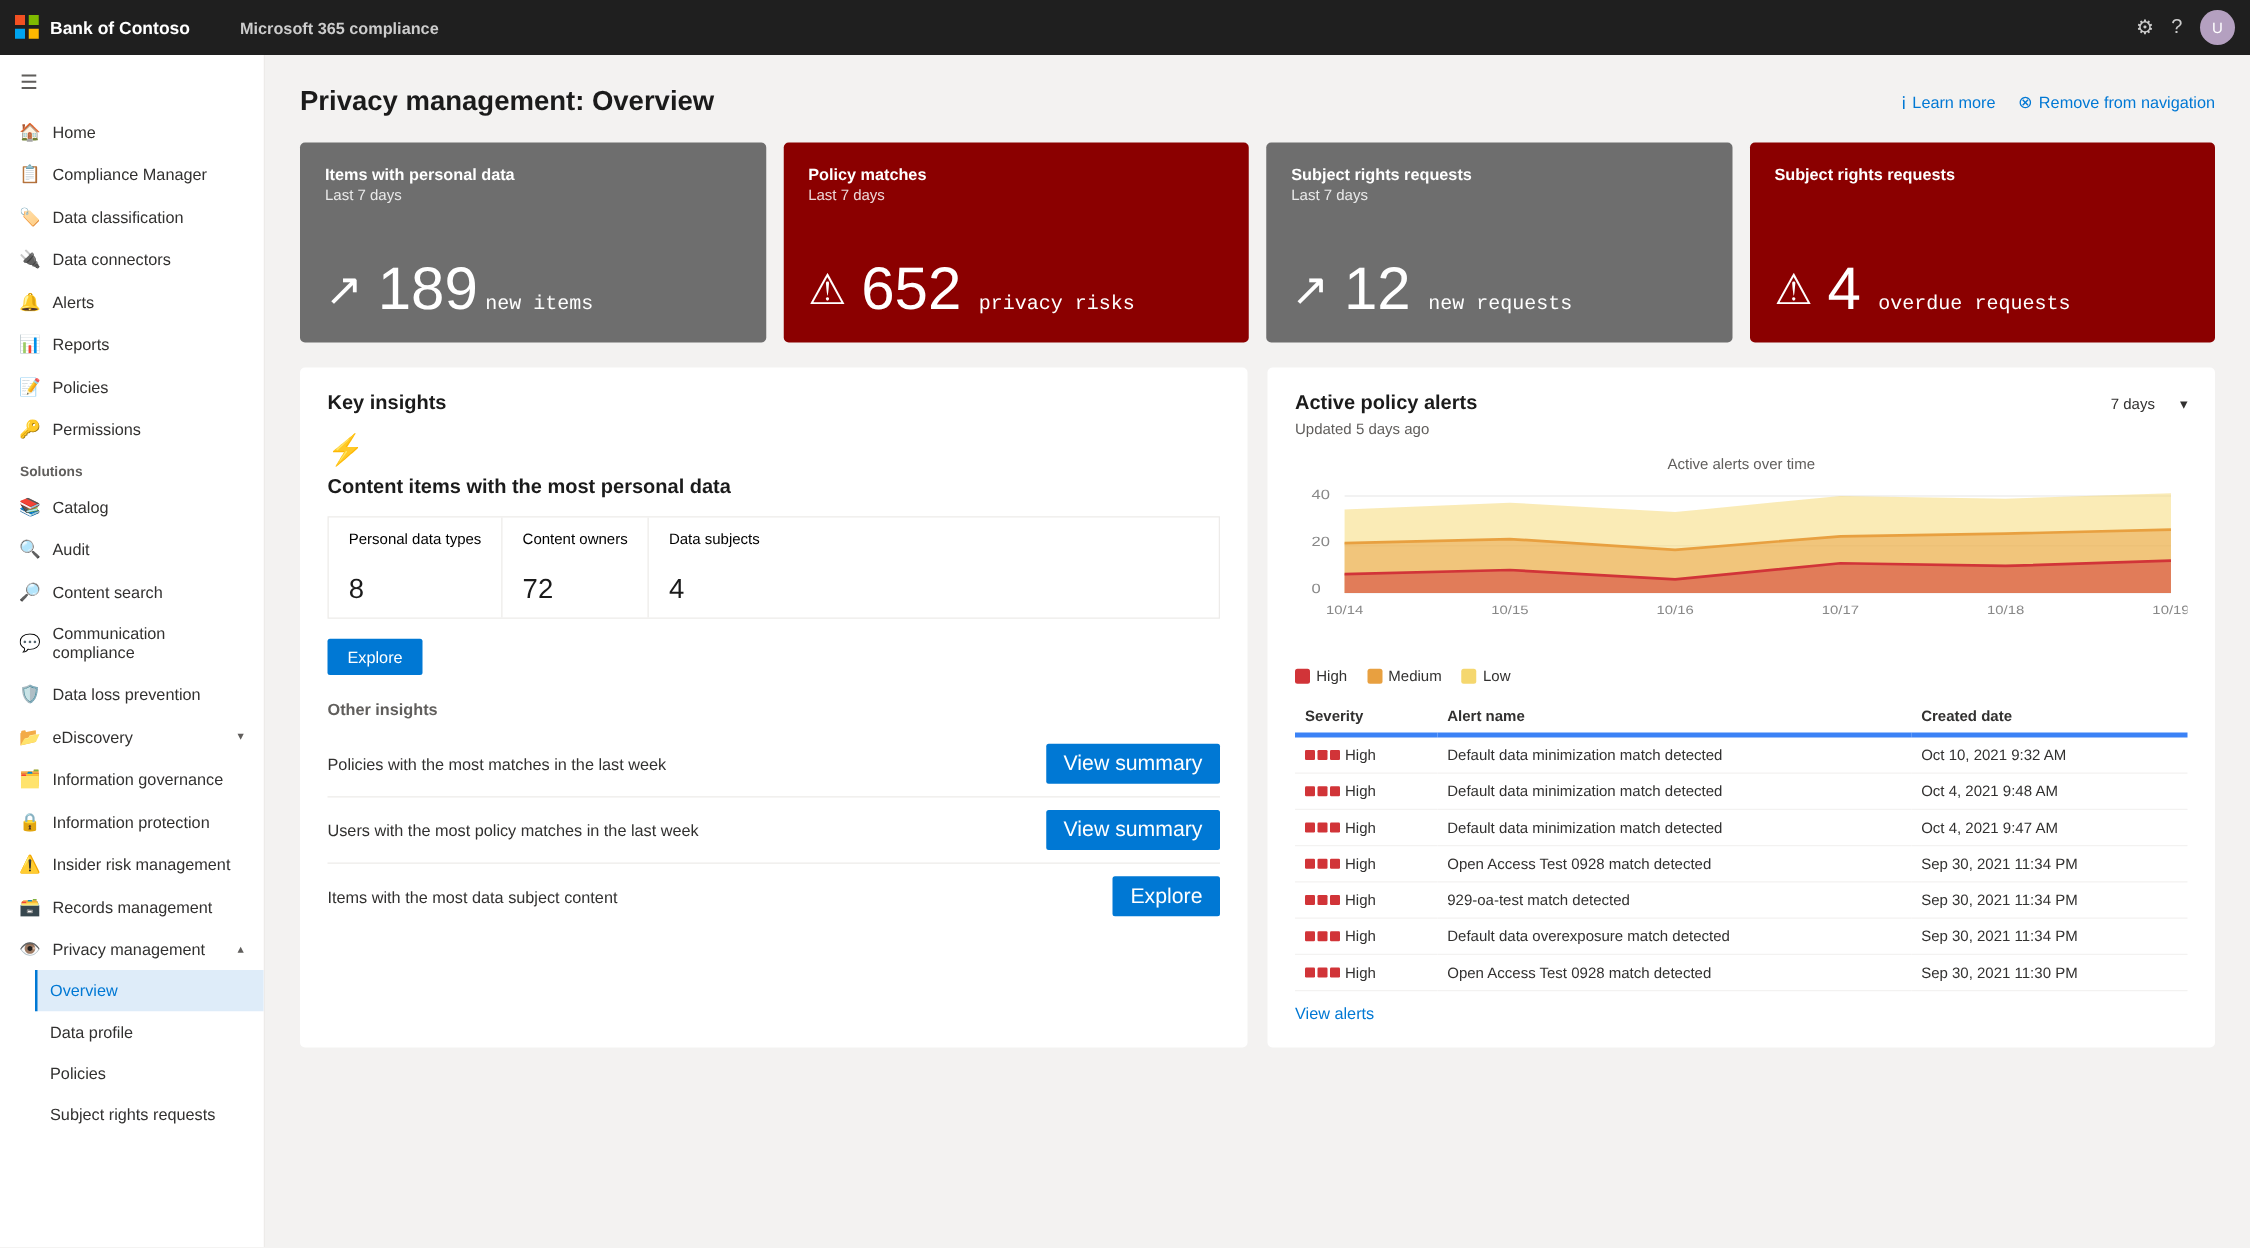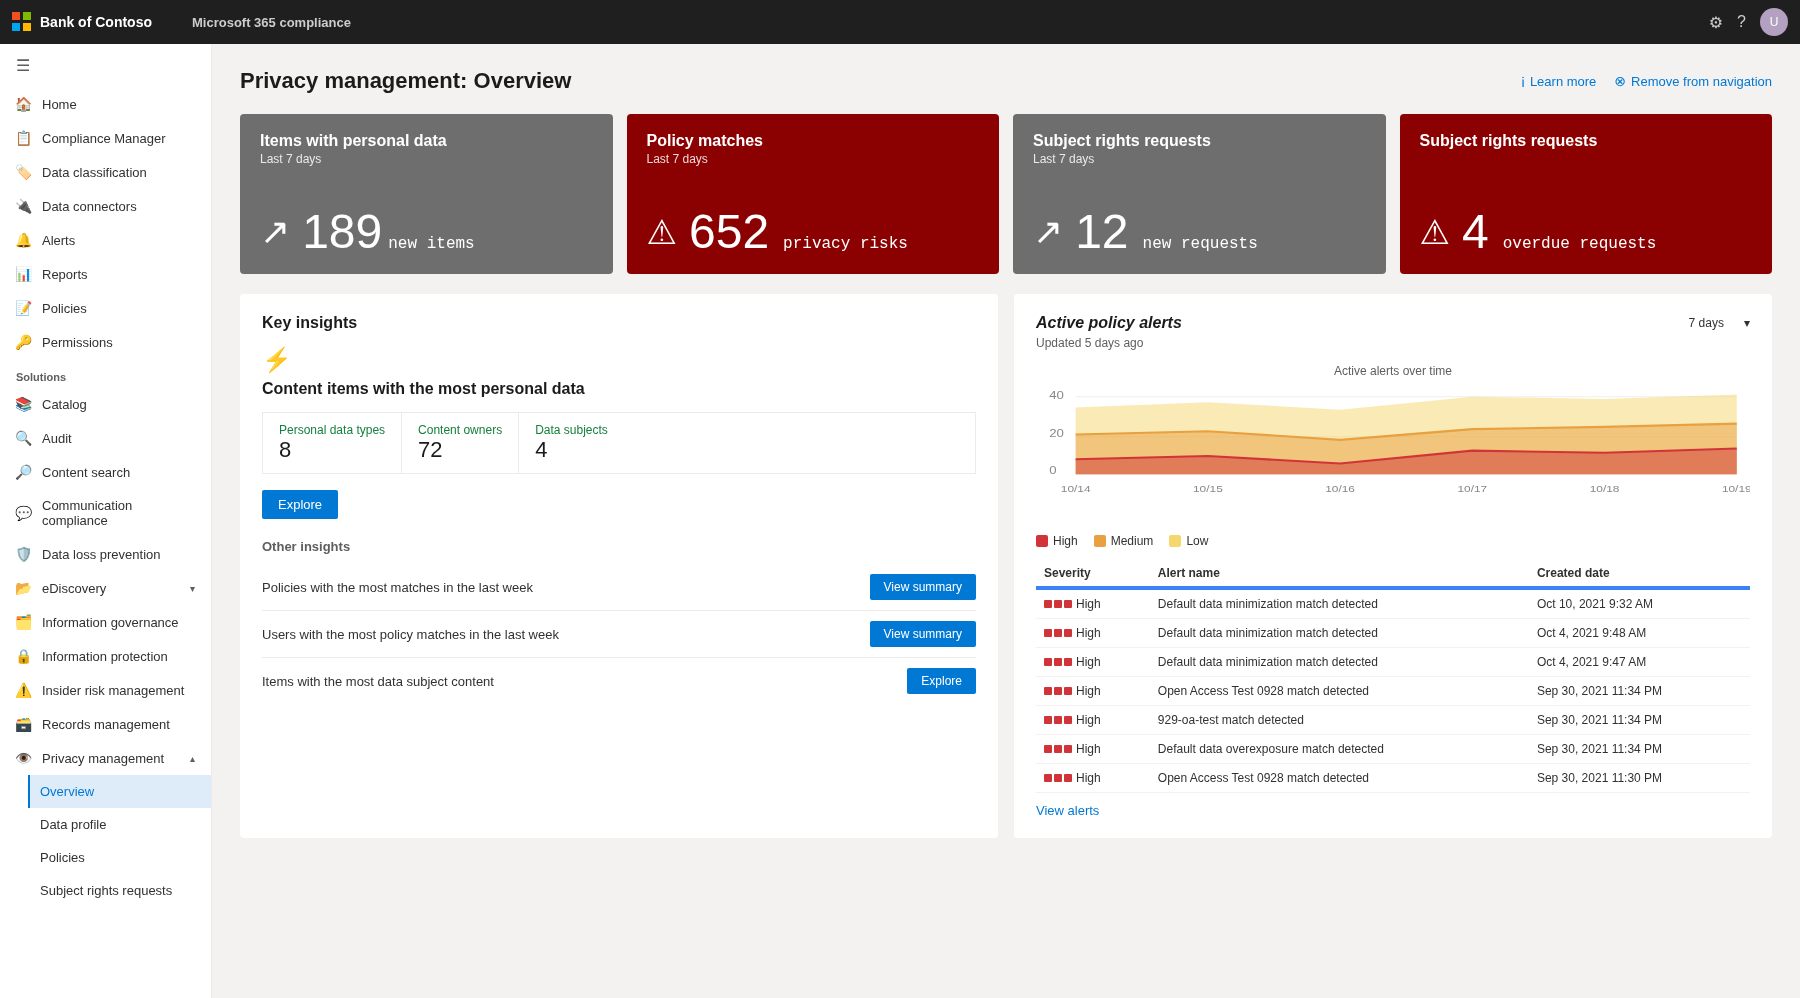--- a/index.html
+++ b/index.html
@@ -42,45 +42,45 @@
     .page-header { display: flex; align-items: center; justify-content: space-between; margin-bottom: 20px; }
     .page-title { font-size: 22px; font-weight: 600; color: #1b1b1b; }
     .header-actions { display: flex; align-items: center; gap: 18px; }
     .header-link { display: flex; align-items: center; gap: 5px; color: #0078d4; font-size: 13px; cursor: pointer; text-decoration: none; }
 
     
     .summary-cards { display: grid; grid-template-columns: repeat(4, 1fr); gap: 14px; margin-bottom: 20px; }
     .summary-card { border-radius: 4px; padding: 18px 20px; color: #fff; min-height: 160px; display: flex; flex-direction: column; justify-content: space-between; }
     .summary-card.gray { background: #6e6e6e; }
     .summary-card.dark-red { background: #8b0000; }
-    .card-label { font-size: 16px; font-weight: 600; margin-bottom: 2px; }
+    .card-label { font-size: 13px; font-weight: 600; margin-bottom: 2px; }
     .card-period { font-size: 12px; opacity: 0.85; }
     .card-number { font-size: 48px; font-weight: 300; line-height: 1; }
     .card-subtitle { font-size: 16px; font-weight: 400; margin-left: 6px; font-family: Liberation Mono, monospace; }
     .card-bottom { display: flex; align-items: baseline; }
 
     
     .lower-panels { display: grid; grid-template-columns: 1fr 1fr; gap: 16px; }
     .panel { background: #fff; border-radius: 4px; padding: 20px 22px; }
 
     
     .panel-title { font-size: 16px; font-weight: 600; margin-bottom: 14px; color: #1b1b1b; }
     .lightning-icon { color: #0078d4; font-size: 24px; margin-bottom: 6px; }
     .insight-heading { font-size: 16px; font-weight: 600; margin-bottom: 14px; color: #1b1b1b; }
     .insight-stats { display: flex; border: 1px solid #edebe9; margin-bottom: 16px; }
     .insight-stat { padding: 10px 16px; border-right: 1px solid #edebe9; }
     .insight-stat:last-child { border-right: none; }
-    .stat-label { font-size: 12px; color: #15803d; margin-bottom: 0; }
+    .stat-label { font-size: 12px; color: #000000; margin-bottom: 20px; }
     .stat-value { font-size: 22px; font-weight: 300; color: #1b1b1b; }
     .explore-btn { background: #0078d4; color: #fff; border: none; padding: 7px 16px; font-size: 13px; cursor: pointer; border-radius: 2px; }
     .other-insights { margin-top: 20px; }
     .other-insights-title { font-size: 13px; font-weight: 600; color: #605e5c; margin-bottom: 10px; }
     .insight-row { display: flex; align-items: center; justify-content: space-between; padding: 10px 0; border-bottom: 1px solid #edebe9; font-size: 13px; }
     .insight-row:last-child { border-bottom: none; }
-    .view-summary-btn { background: #0078d4; color: #fff; border: none; padding: 6px 14px; font-size: 12px; cursor: pointer; border-radius: 2px; }
+    .view-summary-btn { background: #0078d4; color: #fff; border: none; padding: 6px 14px; font-size: 17px; cursor: pointer; border-radius: 2px; }
 
     
     .alerts-header { display: flex; align-items: center; justify-content: space-between; margin-bottom: 4px; }
     .alerts-updated { font-size: 12px; color: #605e5c; margin-bottom: 14px; }
     .days-selector { display: flex; align-items: center; gap: 20px; font-size: 12px; color: #323130; cursor: pointer; }
     .chart-title { text-align: center; font-size: 12px; color: #605e5c; margin-bottom: 8px; }
     .chart-area { position: relative; height: 140px; margin-bottom: 8px; }
     .chart-svg { width: 100%; height: 100%; }
     .chart-legend { display: flex; align-items: center; gap: 16px; margin-bottom: 12px; font-size: 12px; }
     .legend-item { display: flex; align-items: center; gap: 5px; }
@@ -337,21 +337,21 @@
           </div>
           <div class="insight-row">
             <span>Items with the most data subject content</span>
             <button class="view-summary-btn">Explore</button>
           </div>
         </div>
       </div>
 
       <div class="panel">
         <div class="alerts-header">
-          <div class="panel-title" style="margin-bottom:0;font-style:italic;">Active policy alerts</div>
+          <div class="panel-title" style="margin-bottom:0;">Active policy alerts</div>
           <div class="days-selector">
             <span>7 days</span>
             <span>▾</span>
           </div>
         </div>
         <div class="alerts-updated">Updated 5 days ago</div>
 
         
         <div class="chart-title">Active alerts over time</div>
         <div class="chart-area">

